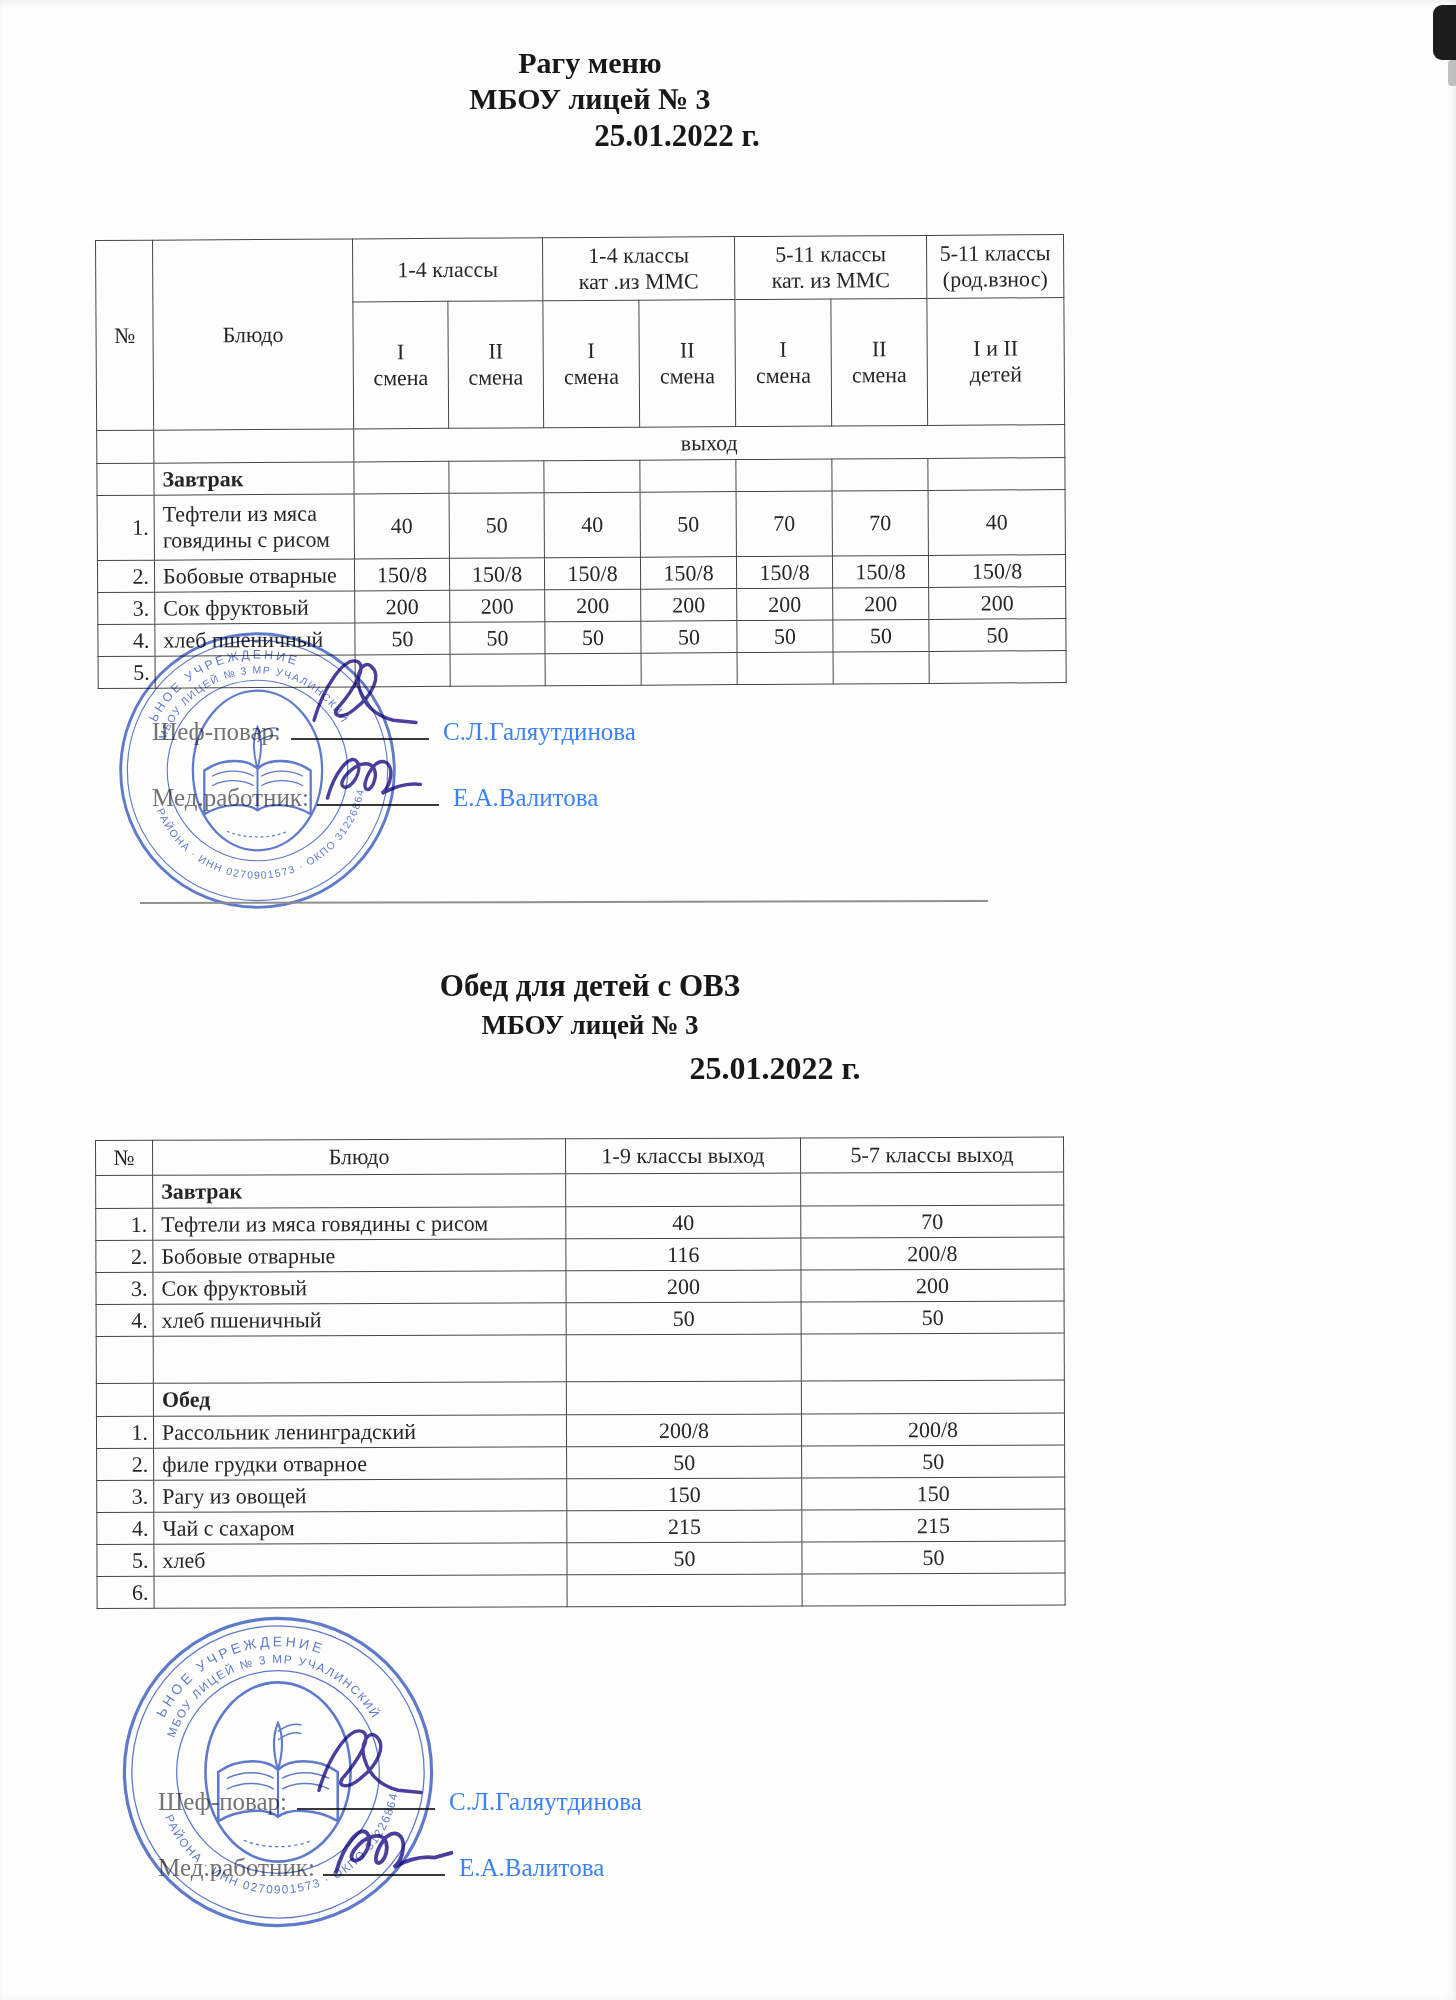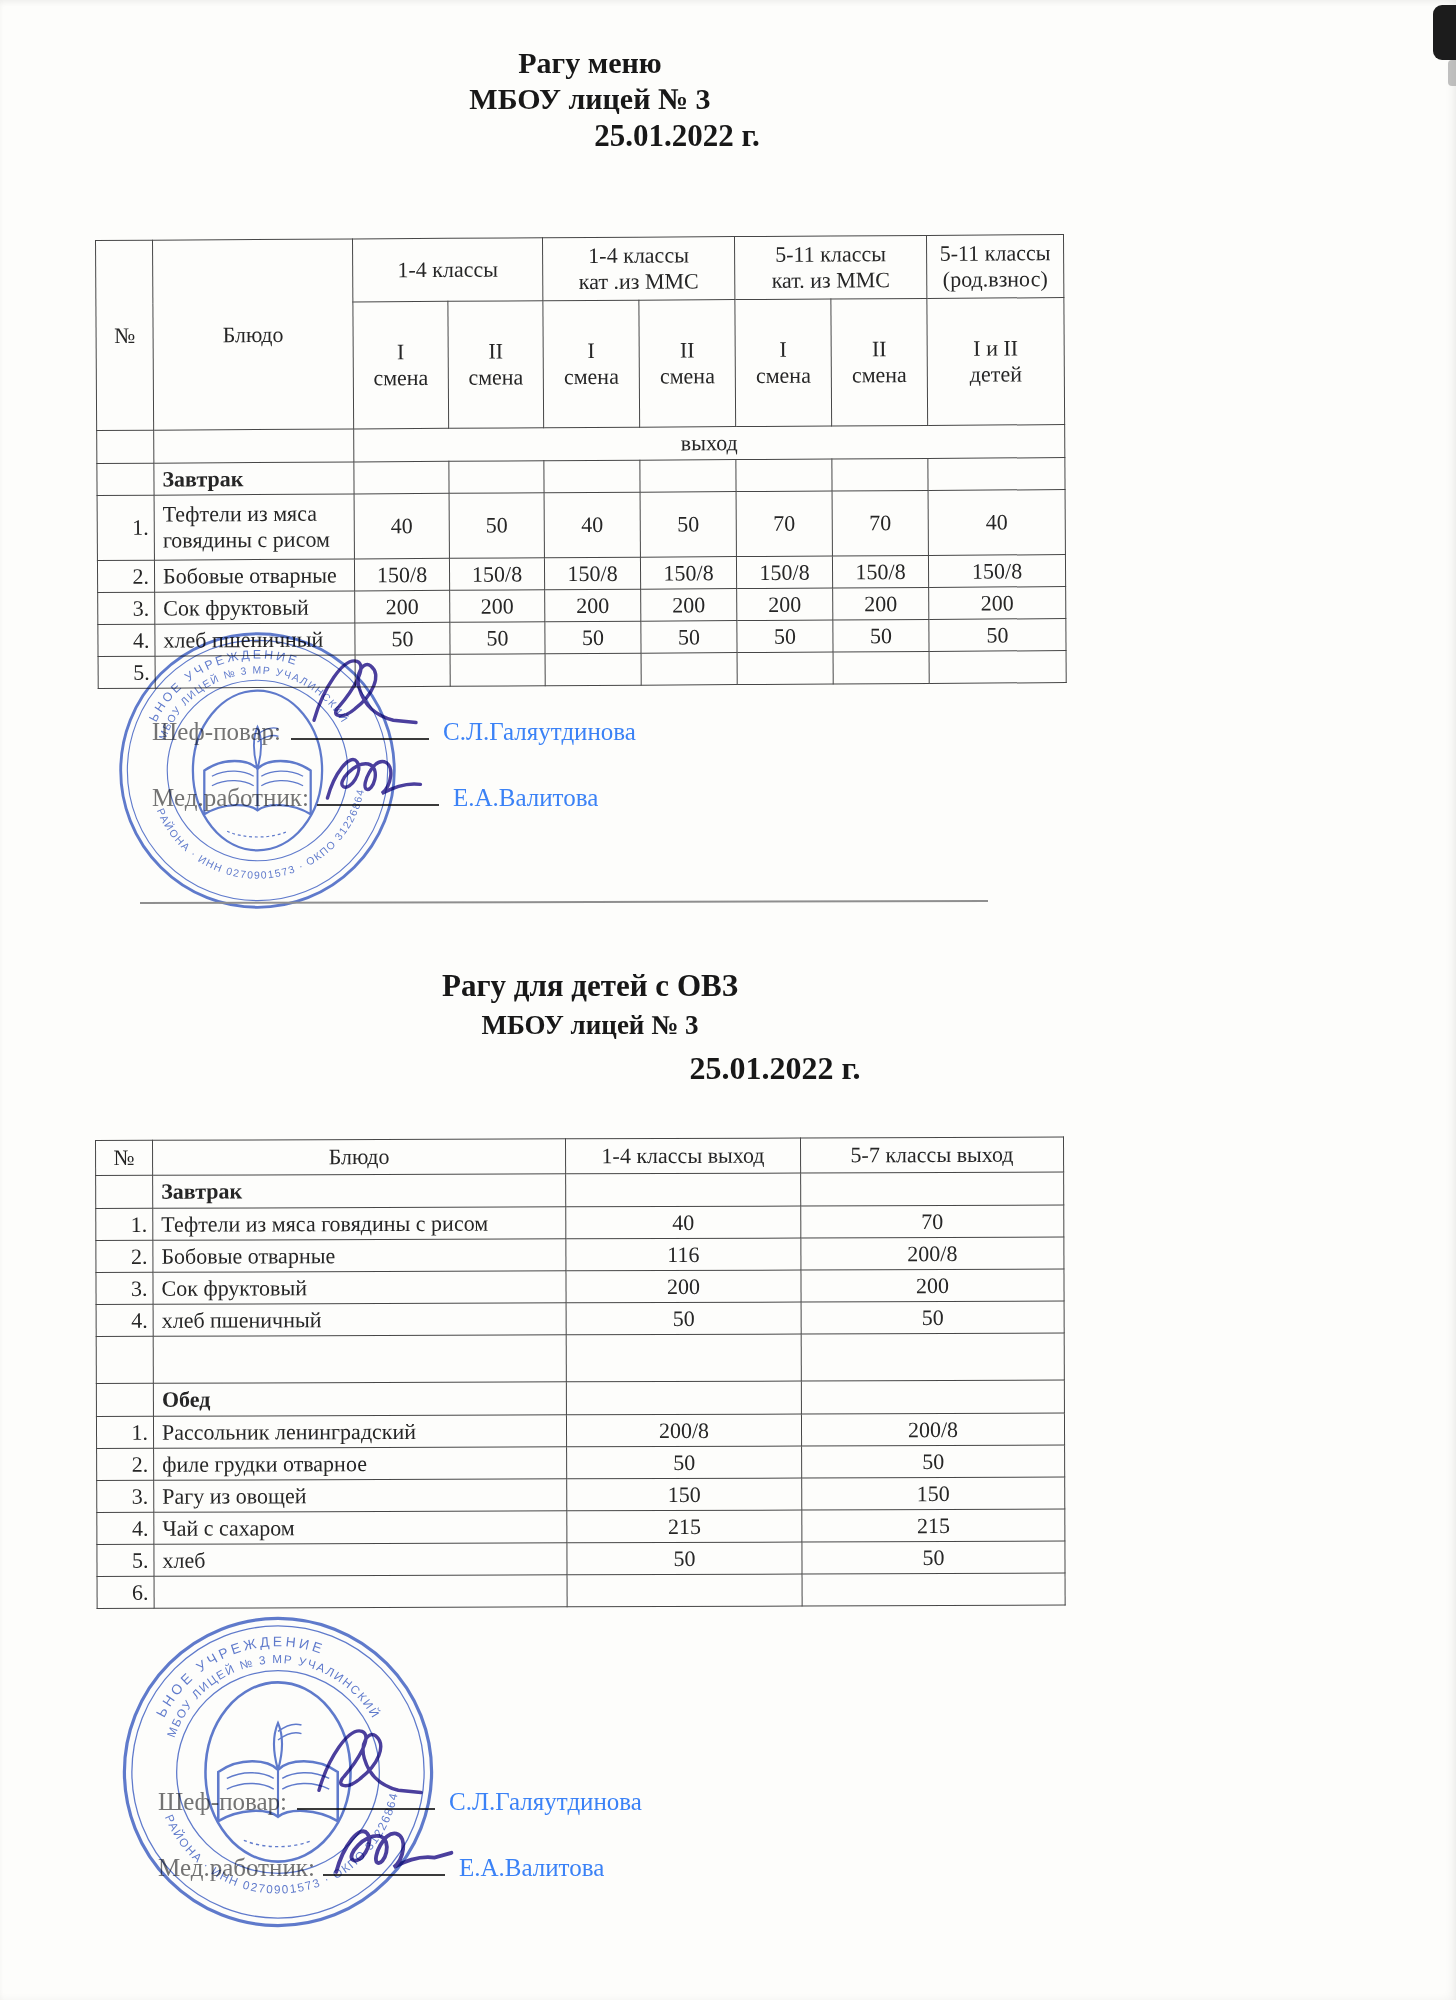--- a/index.html
+++ b/index.html
@@ -207,36 +207,36 @@
     <text font-size="11" letter-spacing="1.5" fill="#3d5ec5" font-family="Liberation Sans, sans-serif">
       <textPath href="#s1-arcMid" startOffset="10%">МБОУ ЛИЦЕЙ № 3 МР УЧАЛИНСКИЙ</textPath>
     </text>
     <text font-size="11" letter-spacing="1.5" fill="#3d5ec5" font-family="Liberation Sans, sans-serif">
       <textPath href="#s1-arcBot" startOffset="12%">РАЙОНА · ИНН 0270901573 · ОКПО 31226864</textPath>
     </text>
   </svg>
 
   <div class="sep" style="left:140px;top:901px;width:848px;"></div>
 
-  <div class="abs title-line ctr" style="top:968px;font-size:31px;">Рагу для детей с ОВЗ</div>
+  <div class="abs title-line ctr" style="top:968px;font-size:31px;">Обед для детей с ОВЗ</div>
   <div class="abs title-line ctr" style="top:1010px;font-size:27px;">МБОУ лицей № 3</div>
   <div class="abs title-line ctr" style="top:1050px;font-size:32px;transform:translateX(185px);">25.01.2022 г.</div>
 
   <table class="t t2 abs" style="left:95px;top:1140px;">
     <colgroup>
       <col style="width:57px">
         <col style="width:413px">
         <col style="width:235px">
         <col style="width:263px">
     </colgroup>
     <tbody>
         <tr class="r34">
       <td>№</td>
       <td>Блюдо</td>
-      <td>1-4 классы выход</td>
+      <td>1-9 классы выход</td>
       <td>5-7 классы выход</td>
     </tr>
     <tr class="r32">
       <td></td>
       <td class="dish b">Завтрак</td>
       <td></td>
       <td></td>
     </tr>
     <tr class="r30">
       <td class="num">1.</td>

